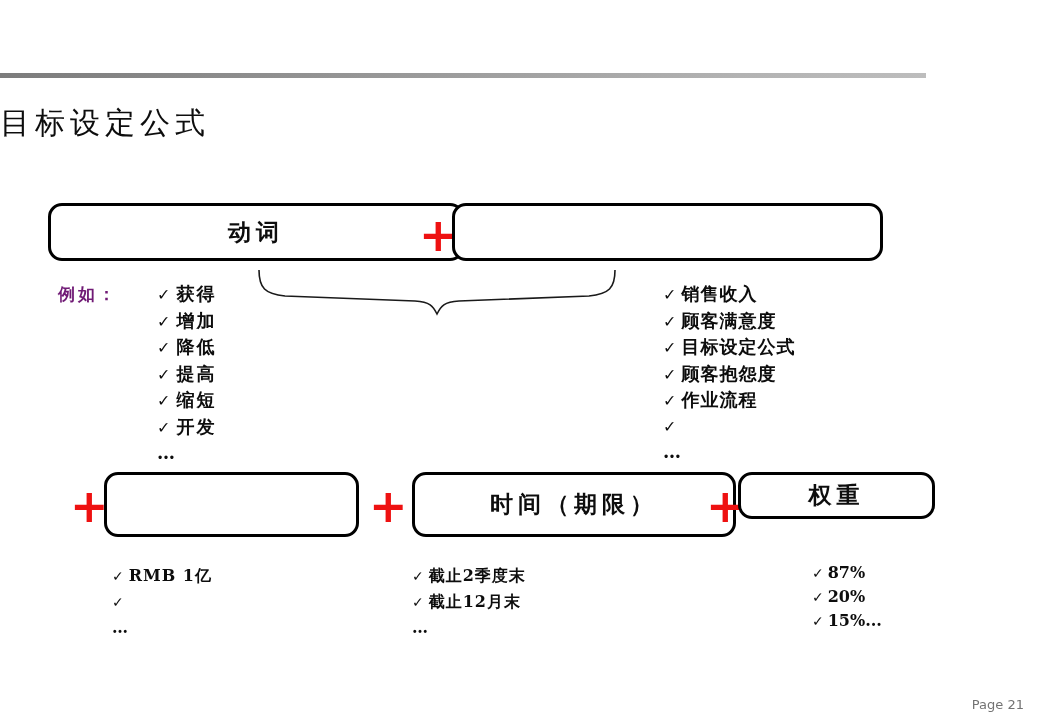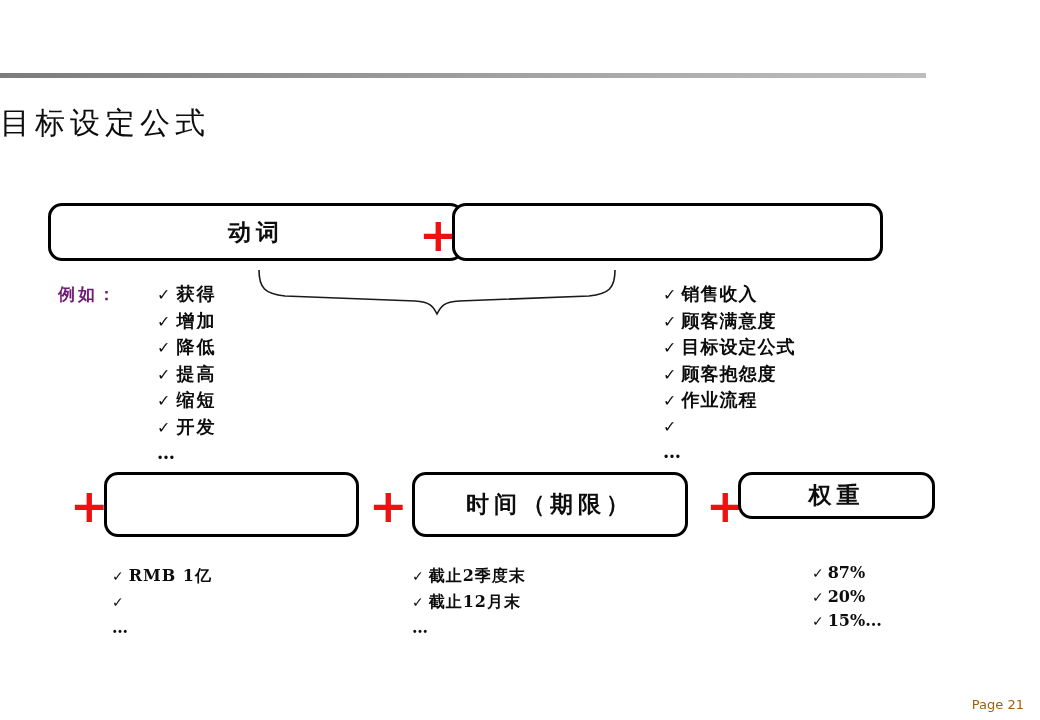--- a/index.html
+++ b/index.html
@@ -58,21 +58,21 @@
     font-family: "DejaVu Serif", "Liberation Serif", serif;
     font-weight: bold;
     font-size: 23px;
     letter-spacing: 5px;
     color: #0d0d0d;
     white-space: nowrap;
   }
   .box-verb      { left: 48px;  top: 203px; width: 416px; height: 58px; }
   .box-object    { left: 452px; top: 203px; width: 431px; height: 58px; }
   .box-target    { left: 104px; top: 472px; width: 255px; height: 65px; }
-  .box-time      { left: 412px; top: 472px; width: 276px; height: 65px; }
+  .box-time      { left: 412px; top: 472px; width: 324px; height: 65px; }
   .box-weight    { left: 738px; top: 472px; width: 197px; height: 47px; }
 
   
   .plus {
     position: absolute;
     color: #ee1111;
     font-family: "DejaVu Sans", "Liberation Sans", sans-serif;
     font-weight: bold;
     font-size: 46px;
     line-height: 1;
@@ -185,21 +185,21 @@
     white-space: nowrap;
   }
 
   
   .page-number {
     position: absolute;
     right: 16px;
     top: 697px;
     font-family: "DejaVu Sans", "Liberation Sans", sans-serif;
     font-size: 13px;
-    color: #a16207;
+    color: #737373;
     white-space: nowrap;
   }
 </style>
 </head>
 <body>
 
 <div class="slide">
 
   <div class="top-rule"></div>
 

